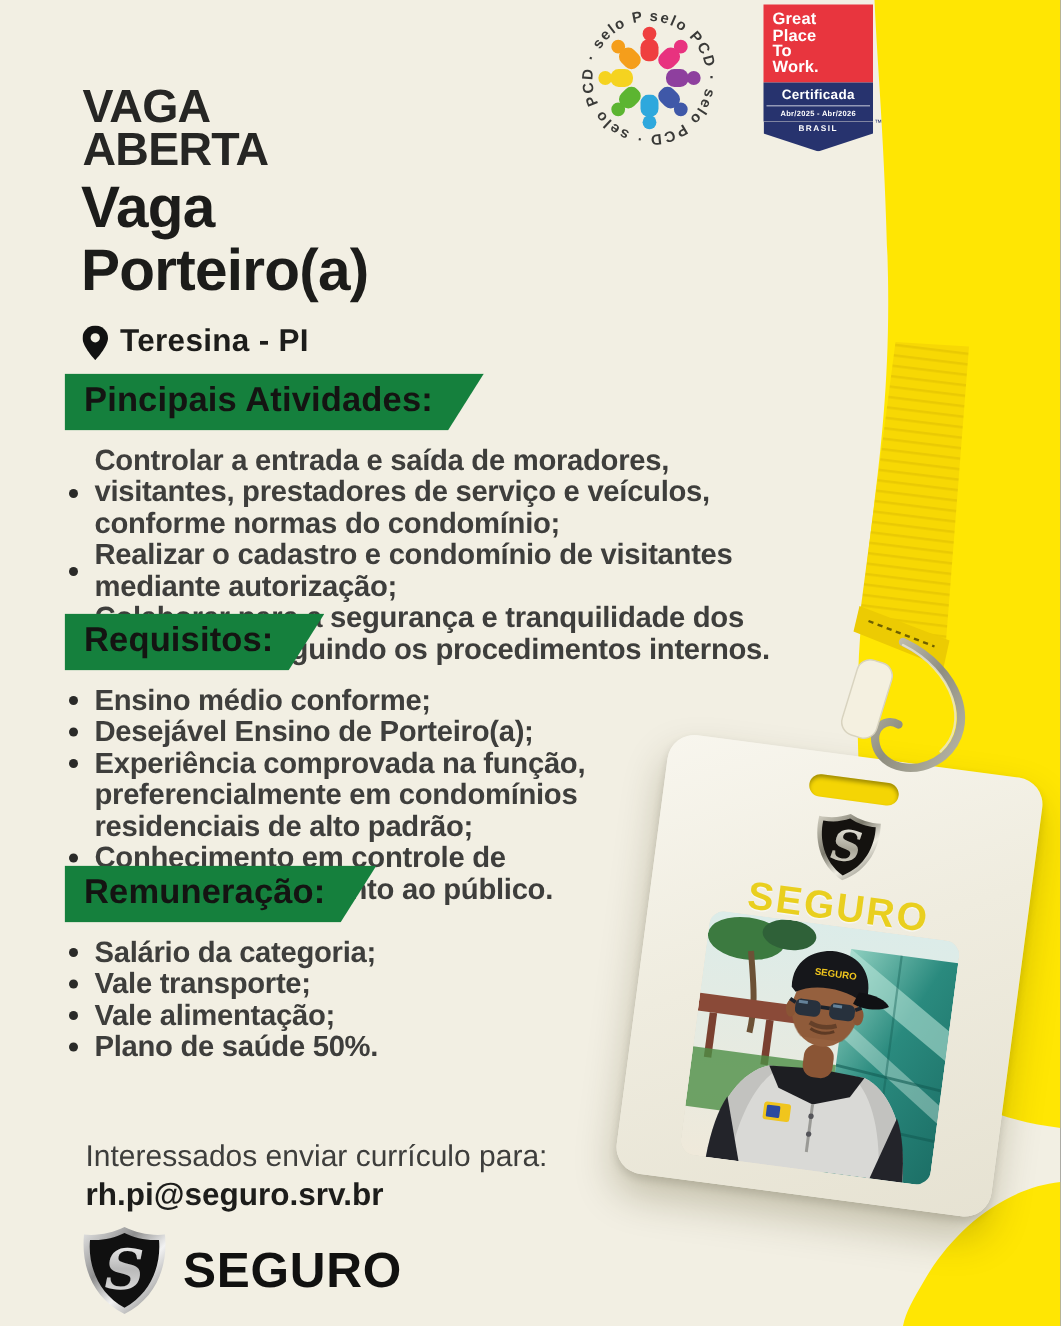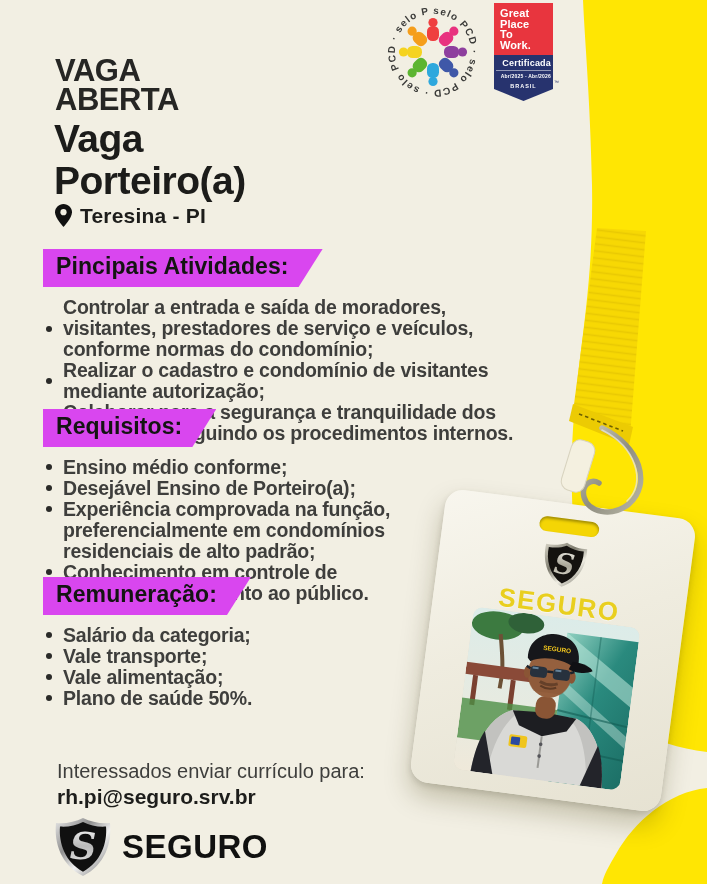--- a/index.html
+++ b/index.html
@@ -18,27 +18,27 @@
 
   
   .pretitle{
     left:55px;top:56px;font-size:31px;line-height:29px;font-weight:800;
     letter-spacing:-0.5px;color:#262624;white-space:pre-line;z-index:3;
   }
   .title{
     left:54px;top:118px;font-size:39px;line-height:42px;font-weight:800;
     letter-spacing:-0.5px;color:#1c1c1a;white-space:pre-line;z-index:3;
   }
-  .location{left:55px;top:204px;display:flex;align-items:flex-start;gap:8px;z-index:3}
+  .location{left:55px;top:216px;display:flex;align-items:flex-end;gap:8px;z-index:3}
   .location .txt{font-size:21px;font-weight:700;color:#1d1d1b;letter-spacing:0.2px}
 
   
   .section{left:43px;z-index:3}
   .sec-head{
-    display:inline-block;background:#d946ef;color:#141412;
+    display:inline-block;background:#15803d;color:#141412;
     font-size:23px;font-weight:700;letter-spacing:0.1px;
     padding:4px 34px 7px 13px;
     clip-path:polygon(0 0,100% 0,calc(100% - 24px) 100%,0 100%);
   }
   ul.bullets{list-style:none;margin:10px 0 0 0;padding:0;}
   ul.bullets li{
     position:relative;padding-left:20px;margin:0;
     font-size:19.5px;line-height:21px;font-weight:700;color:#3e3e3c;
     white-space:pre-line;letter-spacing:-0.2px;
   }
@@ -56,24 +56,24 @@
   .contact{left:57px;top:759px;z-index:3;color:#3e3e3c;}
   .contact .c1,.contact .c3{font-size:20px;font-weight:300;line-height:25px;}
   .contact .c2{font-size:21px;font-weight:700;line-height:25px;color:#1d1d1b;}
 
   
   .brand{left:53px;top:817px;display:flex;align-items:center;gap:9px;z-index:3}
   .brand .name{font-size:33px;font-weight:800;letter-spacing:0.5px;color:#111110}
 
   
   .selo{left:386px;top:5px;width:94px;height:94px;z-index:3}
-  .gptw{left:494px;top:3px;width:59px;z-index:3;position:absolute}
+  .gptw{left:509px;top:3px;width:73px;z-index:3;position:absolute}
   .gptw .red{background:#e8353e;padding:5px 4px 5px 6px;}
   .gptw .red div{color:#fff;font-weight:700;font-size:11px;line-height:10.5px;letter-spacing:0.1px}
-  .gptw .blue{background:#27336e;padding:3px 2px 2px 2px;text-align:right;}
+  .gptw .blue{background:#27336e;padding:3px 2px 2px 2px;text-align:center;}
   .gptw .cert{color:#fff;font-weight:700;font-size:9px;letter-spacing:0.2px;border-bottom:1px solid rgba(255,255,255,.5);padding-bottom:2px;margin-bottom:2px}
   .gptw .dates{color:#fff;font-weight:700;font-size:5px;letter-spacing:0.2px}
   .gptw .pennant{
     background:#27336e;height:20px;text-align:center;
     clip-path:polygon(0 0,100% 0,100% 40%,50% 100%,0 40%);
   }
   .gptw .country{color:#fff;font-weight:700;font-size:5.5px;letter-spacing:1px;padding-top:2px}
   .gptw .tm{position:absolute;right:-6px;bottom:16px;font-size:5px;color:#27336e}
 
   

